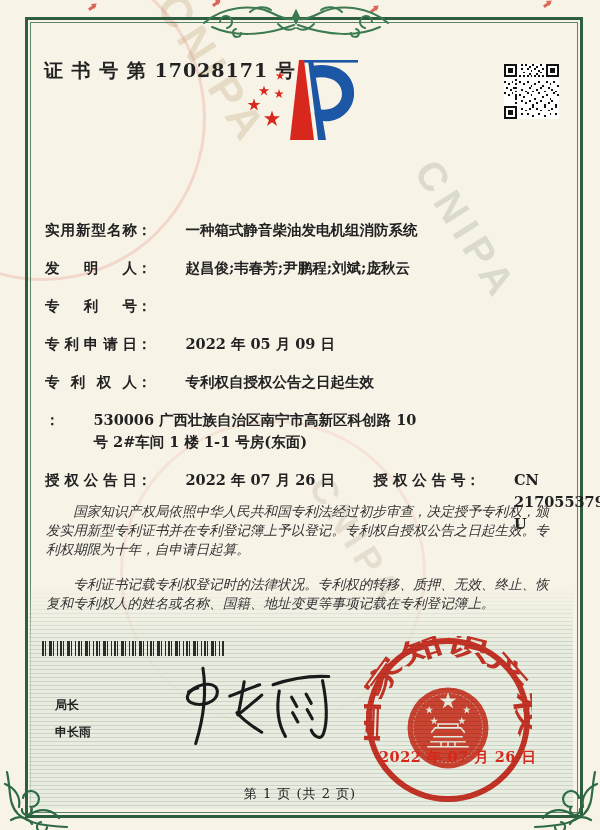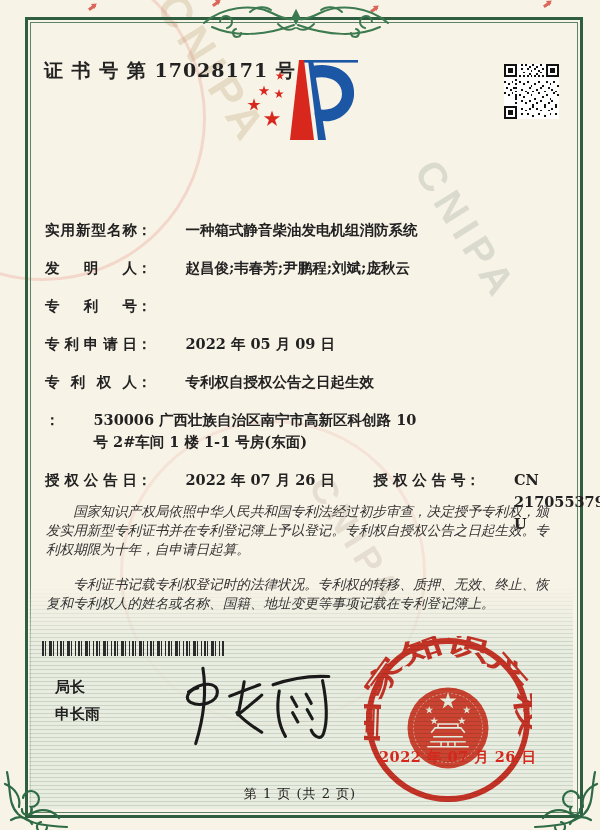--- a/index.html
+++ b/index.html
@@ -57,21 +57,21 @@
   .paras{position:absolute;left:46px;top:486px;width:512px;z-index:2;font-size:13.6px;line-height:19px;
       font-style:italic;color:#333;}
   .paras p{margin:16px 0 7px 0;text-indent:2em;}
 
   
   .barcode{position:absolute;left:42px;top:641px;width:182px;height:15px;z-index:2;
     background:repeating-linear-gradient(90deg,
       #2b2b2b 0 2px,transparent 2px 3px,#2b2b2b 3px 4px,transparent 4px 7px,
       #2b2b2b 7px 10px,transparent 10px 11px,#2b2b2b 11px 12px,transparent 12px 15px,
       #2b2b2b 15px 16px,transparent 16px 18px);}
-  .director{position:absolute;left:55px;top:674px;z-index:2;font-size:15px;font-weight:700;line-height:27px;}
+  .director{position:absolute;left:55px;top:692px;z-index:2;font-size:12px;font-weight:700;line-height:27px;}
   .sig{position:absolute;left:172px;top:660px;width:165px;height:95px;z-index:2;}
   .seal{position:absolute;left:364px;top:636px;width:168px;height:168px;z-index:3;opacity:.93;
       mix-blend-mode:multiply;}
   .sealdate{position:absolute;left:379px;top:748px;z-index:4;color:#d5281c;font-size:14.5px;font-weight:700;
       letter-spacing:.5px;}
   .footer{position:absolute;left:0;top:785px;width:600px;text-align:center;font-size:13px;z-index:2;
       letter-spacing:1px;}
   .sr{position:absolute;width:1px;height:1px;overflow:hidden;clip:rect(0 0 0 0);}
 </style>
 </head>

